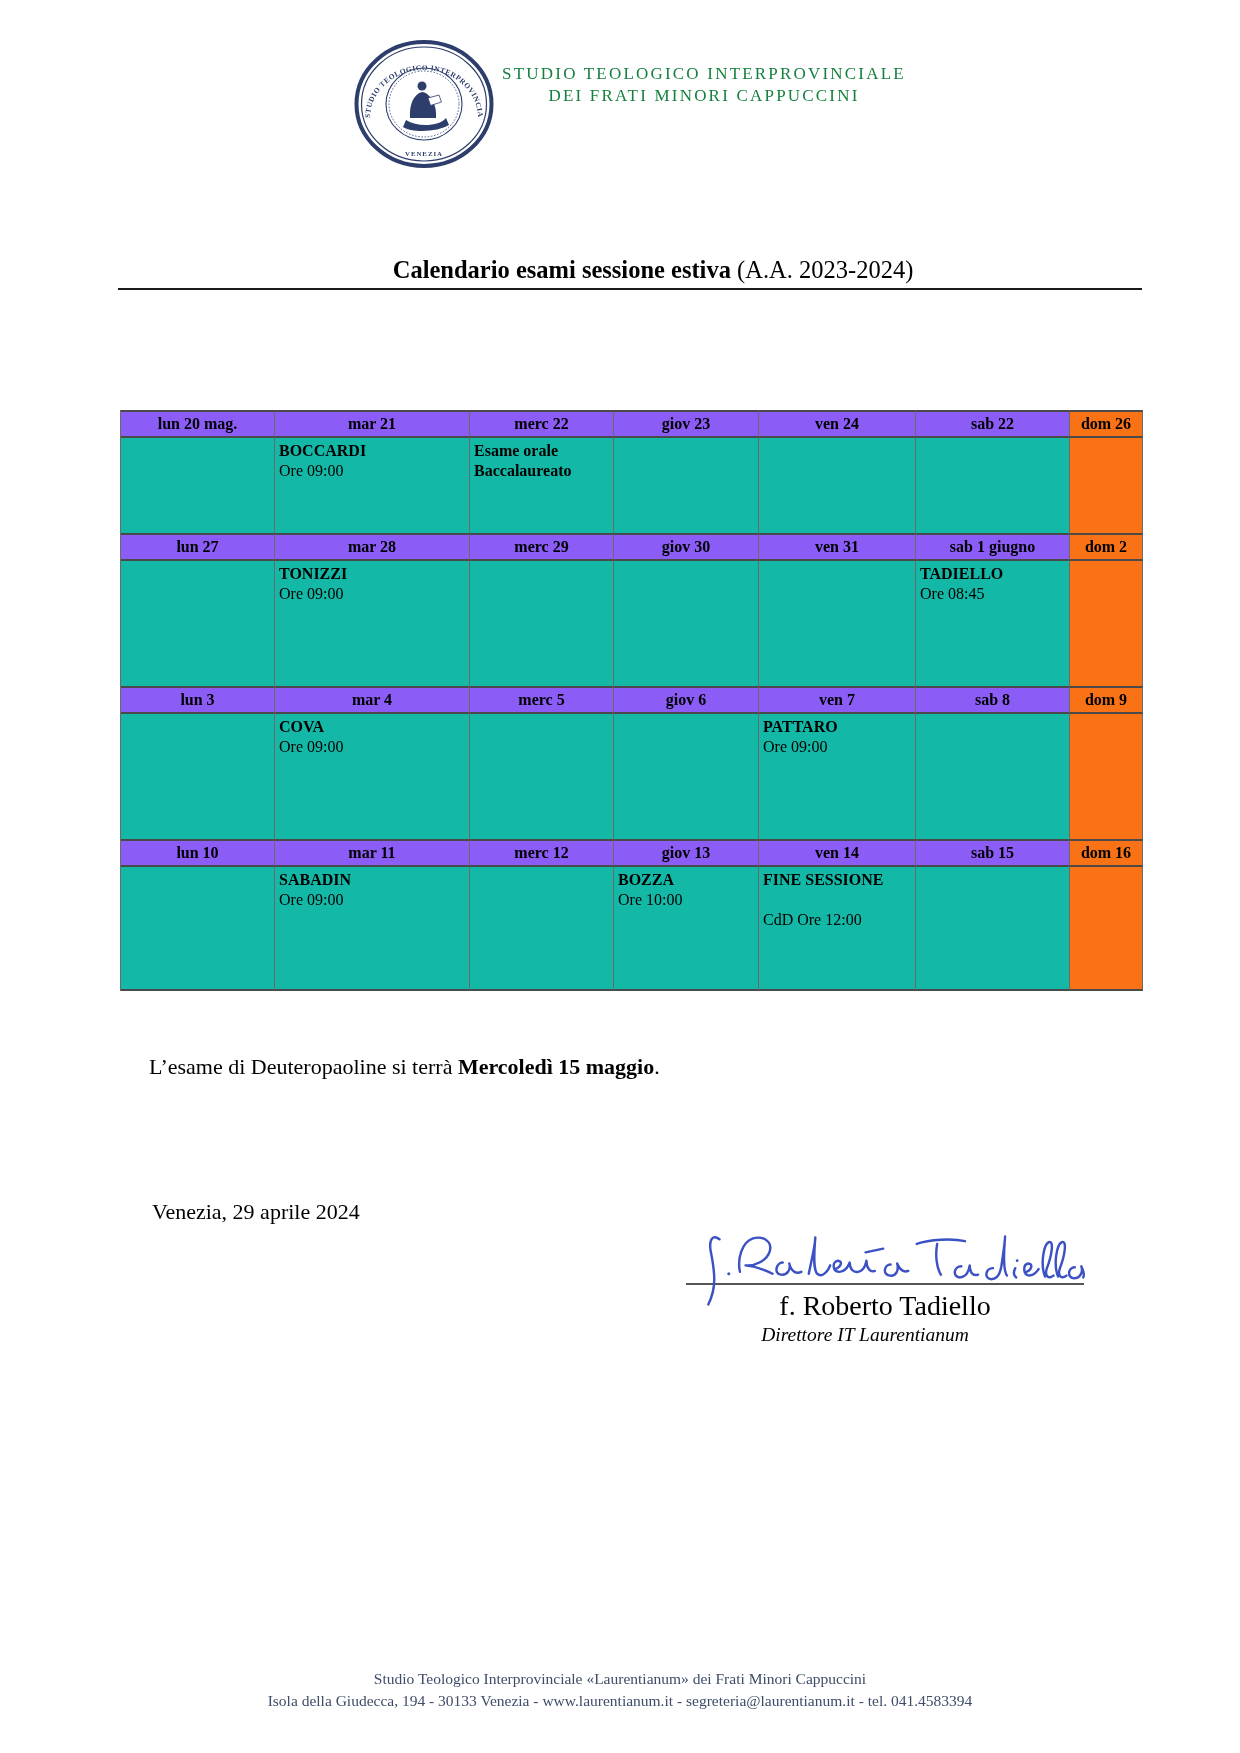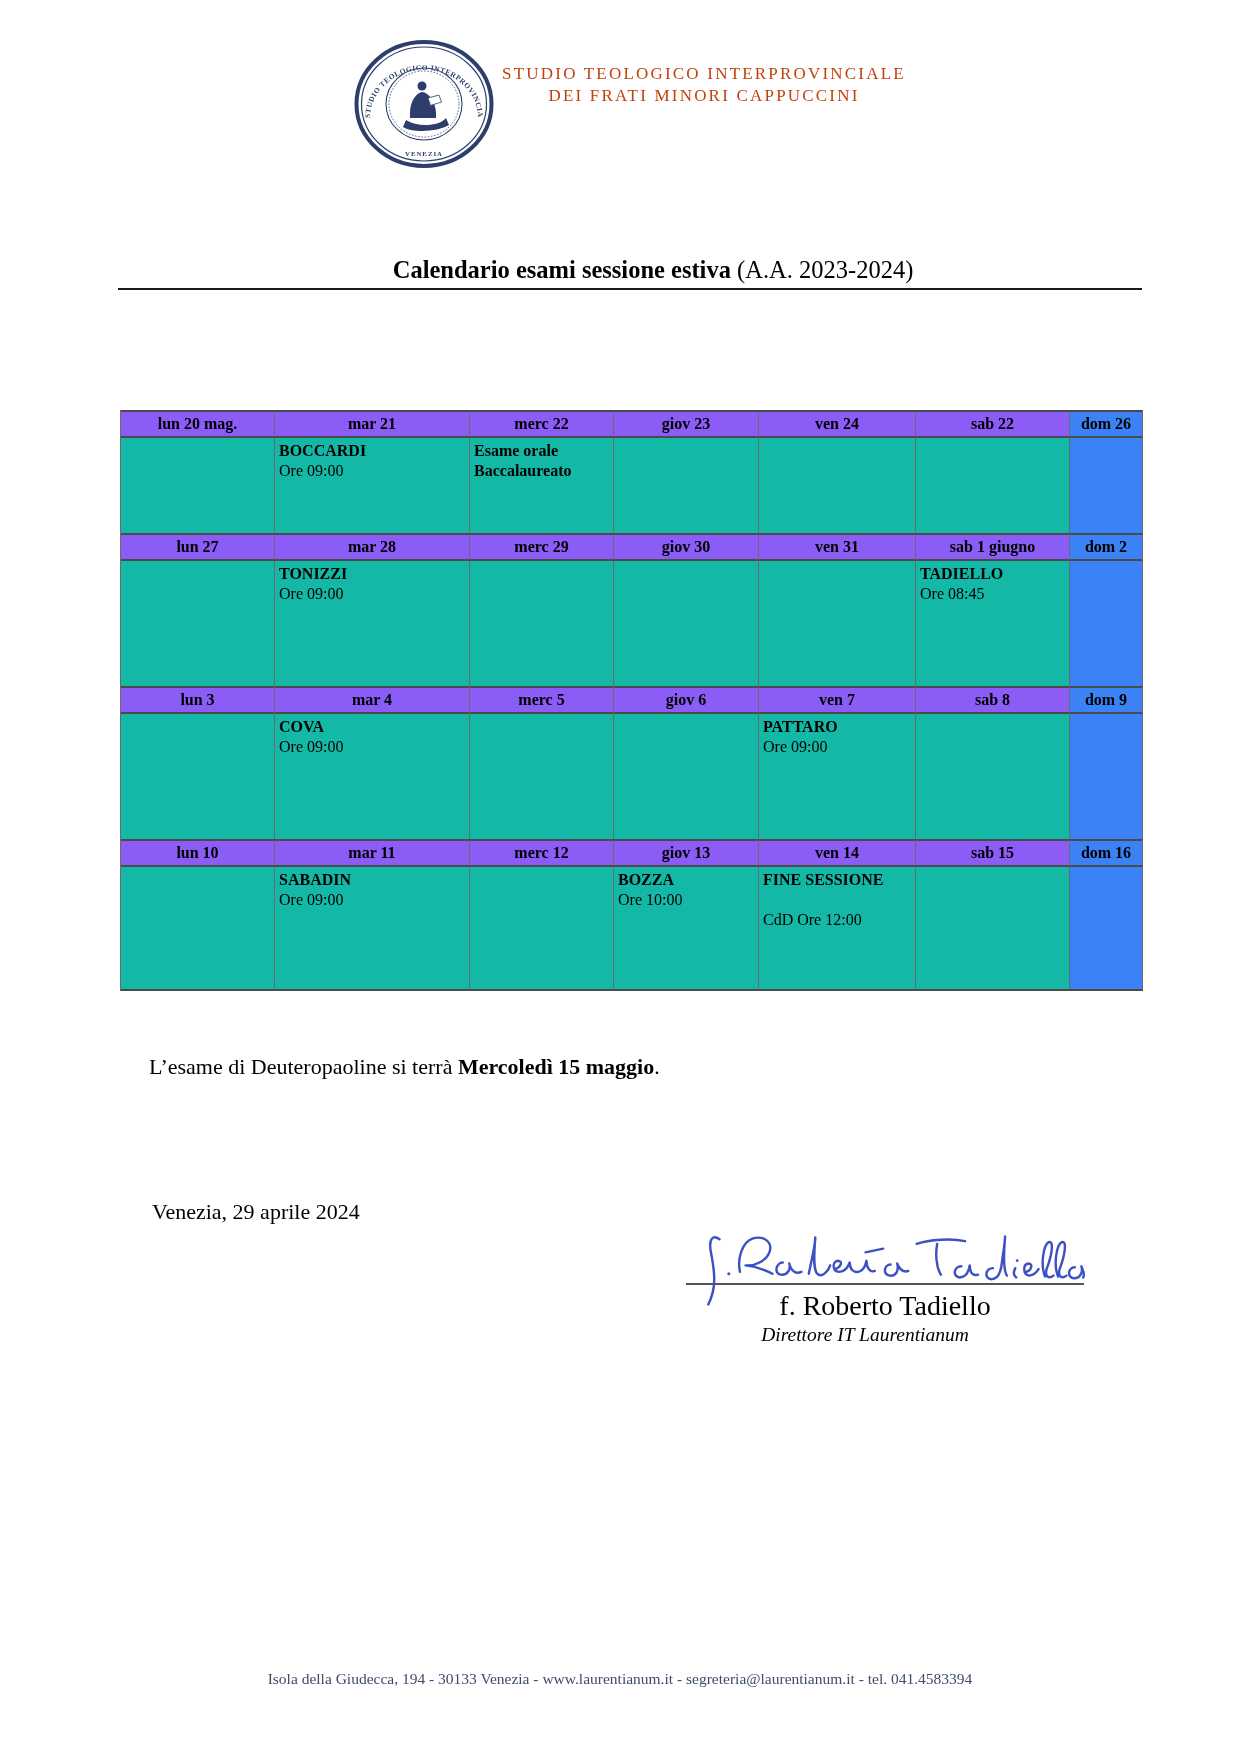--- a/index.html
+++ b/index.html
@@ -2,21 +2,21 @@
 <html><head>
 <meta charset="utf-8">
 <style>
   html,body{margin:0;padding:0;background:#ffffff;}
   .page{
     position:relative; width:1240px; height:1753px; background:#ffffff;
     font-family:"Liberation Serif", serif; color:#000; overflow:hidden;
   }
   
   .seal{position:absolute; left:354px; top:40px;}
-  .wordmark{position:absolute; left:498px; top:64px; width:412px; text-align:center; color:#c2410c;}
+  .wordmark{position:absolute; left:498px; top:64px; width:412px; text-align:center; color:#15803d;}
   .wm-top{font-size:17px; letter-spacing:2.2px; white-space:nowrap;}
   .wm-name{font-size:45px; letter-spacing:1px; line-height:46px; white-space:nowrap;}
   .wm-bottom{font-size:17px; letter-spacing:2.2px; margin-top:2px; white-space:nowrap;}
   
   .title{position:absolute; left:0; top:256px; width:1240px; text-align:center; font-size:24.5px;padding-left:33px;}
   .title b{font-weight:bold;}
   .title-rule{position:absolute; left:118px; top:288px; width:1024px; border-top:2px solid #1b1b1b;}
   
   .cal{
     position:absolute; left:120px; top:410px;
@@ -26,21 +26,21 @@
     border-left:1.5px solid #6a6a6a;
     font-size:16px;
   }
   .cal > div{border-right:1.5px solid #6a6a6a; box-sizing:border-box; overflow:hidden;}
   .hd{
     background:#8b5cf6; font-weight:bold; text-align:center; line-height:23px;
     border-top:2.5px solid #4a4a4a; border-bottom:2.5px solid #4a4a4a;
   }
   .cell{padding:3px 4px 0 4px; line-height:20px; background:#14b8a6;}
   .cell .b{font-weight:bold;}
-  .dom{background:#3b82f6;}
+  .dom{background:#f97316;}
   .cal > div:nth-last-child(-n+7){border-bottom:2.5px solid #4a4a4a;}
   
   .note{position:absolute; left:149px; top:1054px; font-size:22px;}
   .dateline{position:absolute; left:152px; top:1199px; font-size:22px;}
   
   .sigblock{position:absolute; left:686px; top:1228px; width:400px;}
   .sig-script{position:absolute; left:0; top:0; z-index:2;}
   .sig-line{position:absolute; left:0; top:55px; width:398px; border-top:2px solid #555;}
   .sig-name{position:absolute; left:0; top:62px; width:398px; text-align:center; font-size:28px;}
   .sig-role{position:absolute; left:-20px; top:96px; width:398px; text-align:center; font-size:19.5px; font-style:italic;}
@@ -192,16 +192,17 @@
       <path d="M386,52 C381,40 384,18 390,15 C396,13 393,30 388,43 C385,52 390,55 395,51"></path>
       <path d="M400,52 C395,40 398,18 404,15 C410,13 407,30 402,43 C399,52 404,55 409,51"></path>
       <path d="M418,42 C411,42 409,53 417,54 C424,54 427,47 425,41 C427,46 429,49 427,53"></path>
     </svg>
     <div class="sig-line"></div>
     <div class="sig-name">f. Roberto Tadiello</div>
     <div class="sig-role">Direttore IT Laurentianum</div>
   </div>
 
   <div class="footer">
+    <div>Studio Teologico Interprovinciale «Laurentianum» dei Frati Minori Cappuccini</div>
     <div>Isola della Giudecca, 194 - 30133 Venezia  - www.laurentianum.it - segreteria@laurentianum.it - tel. 041.4583394</div>
   </div>
 
 </div>
 
 </body></html>

